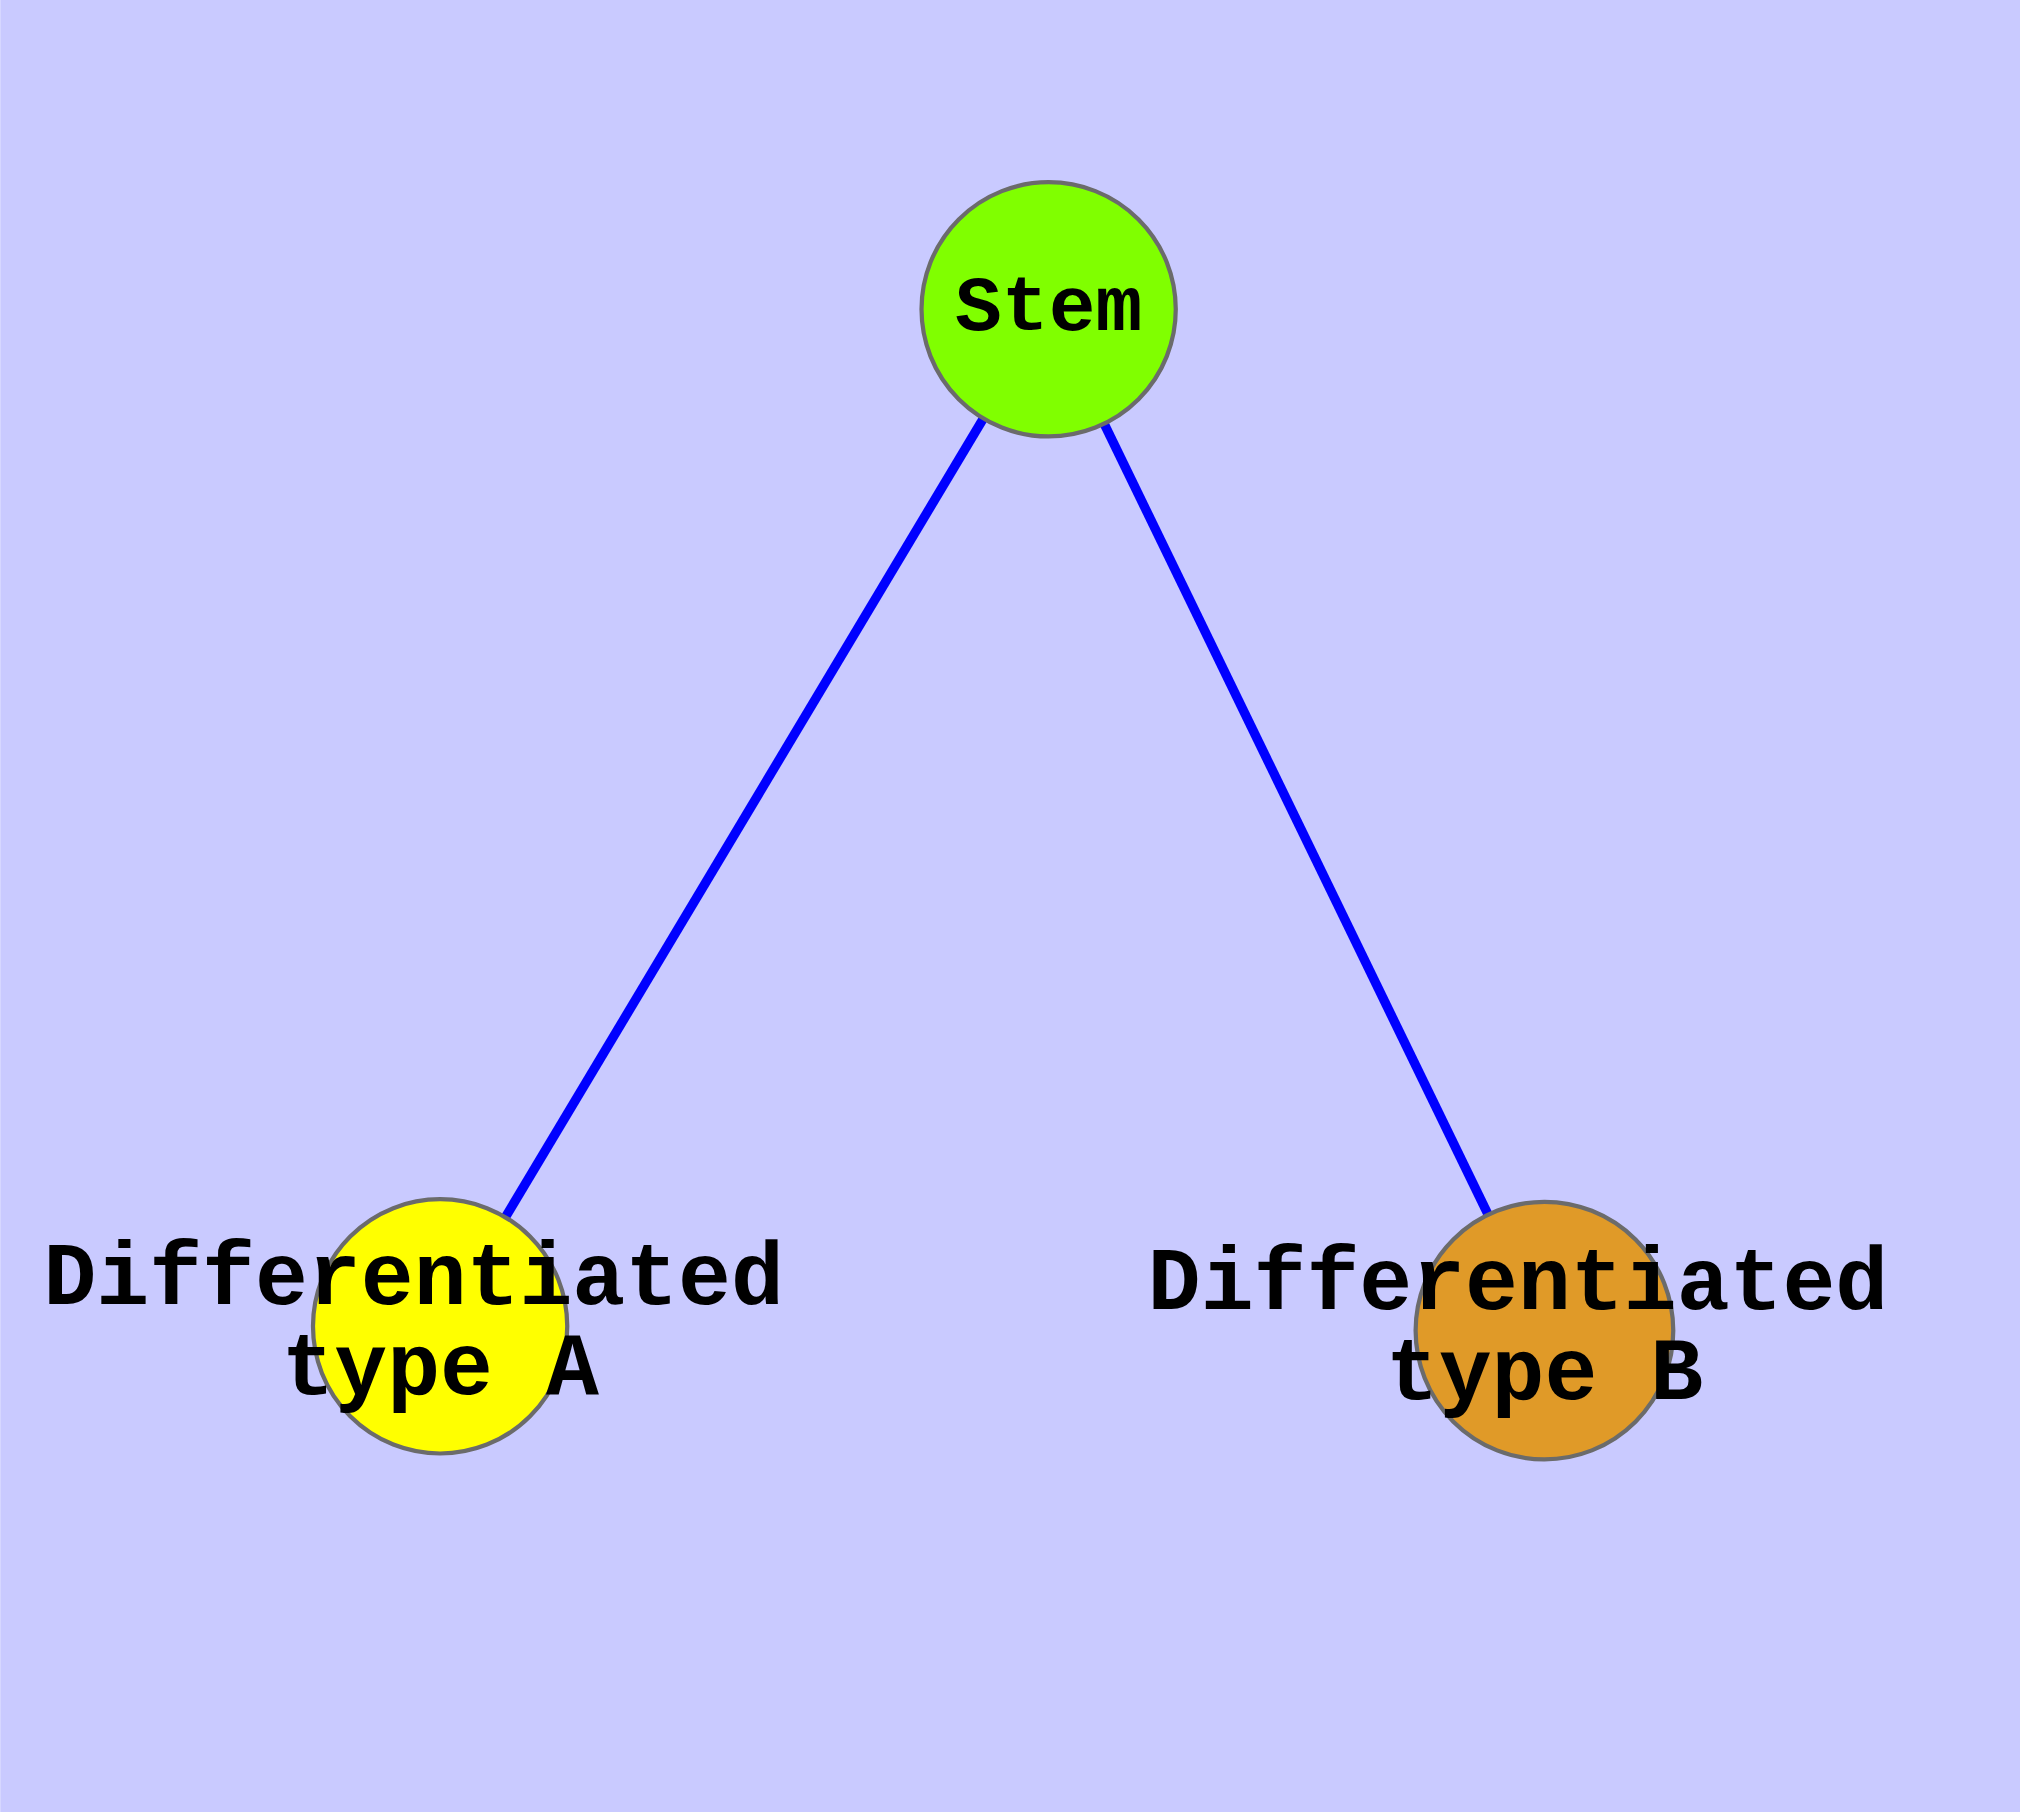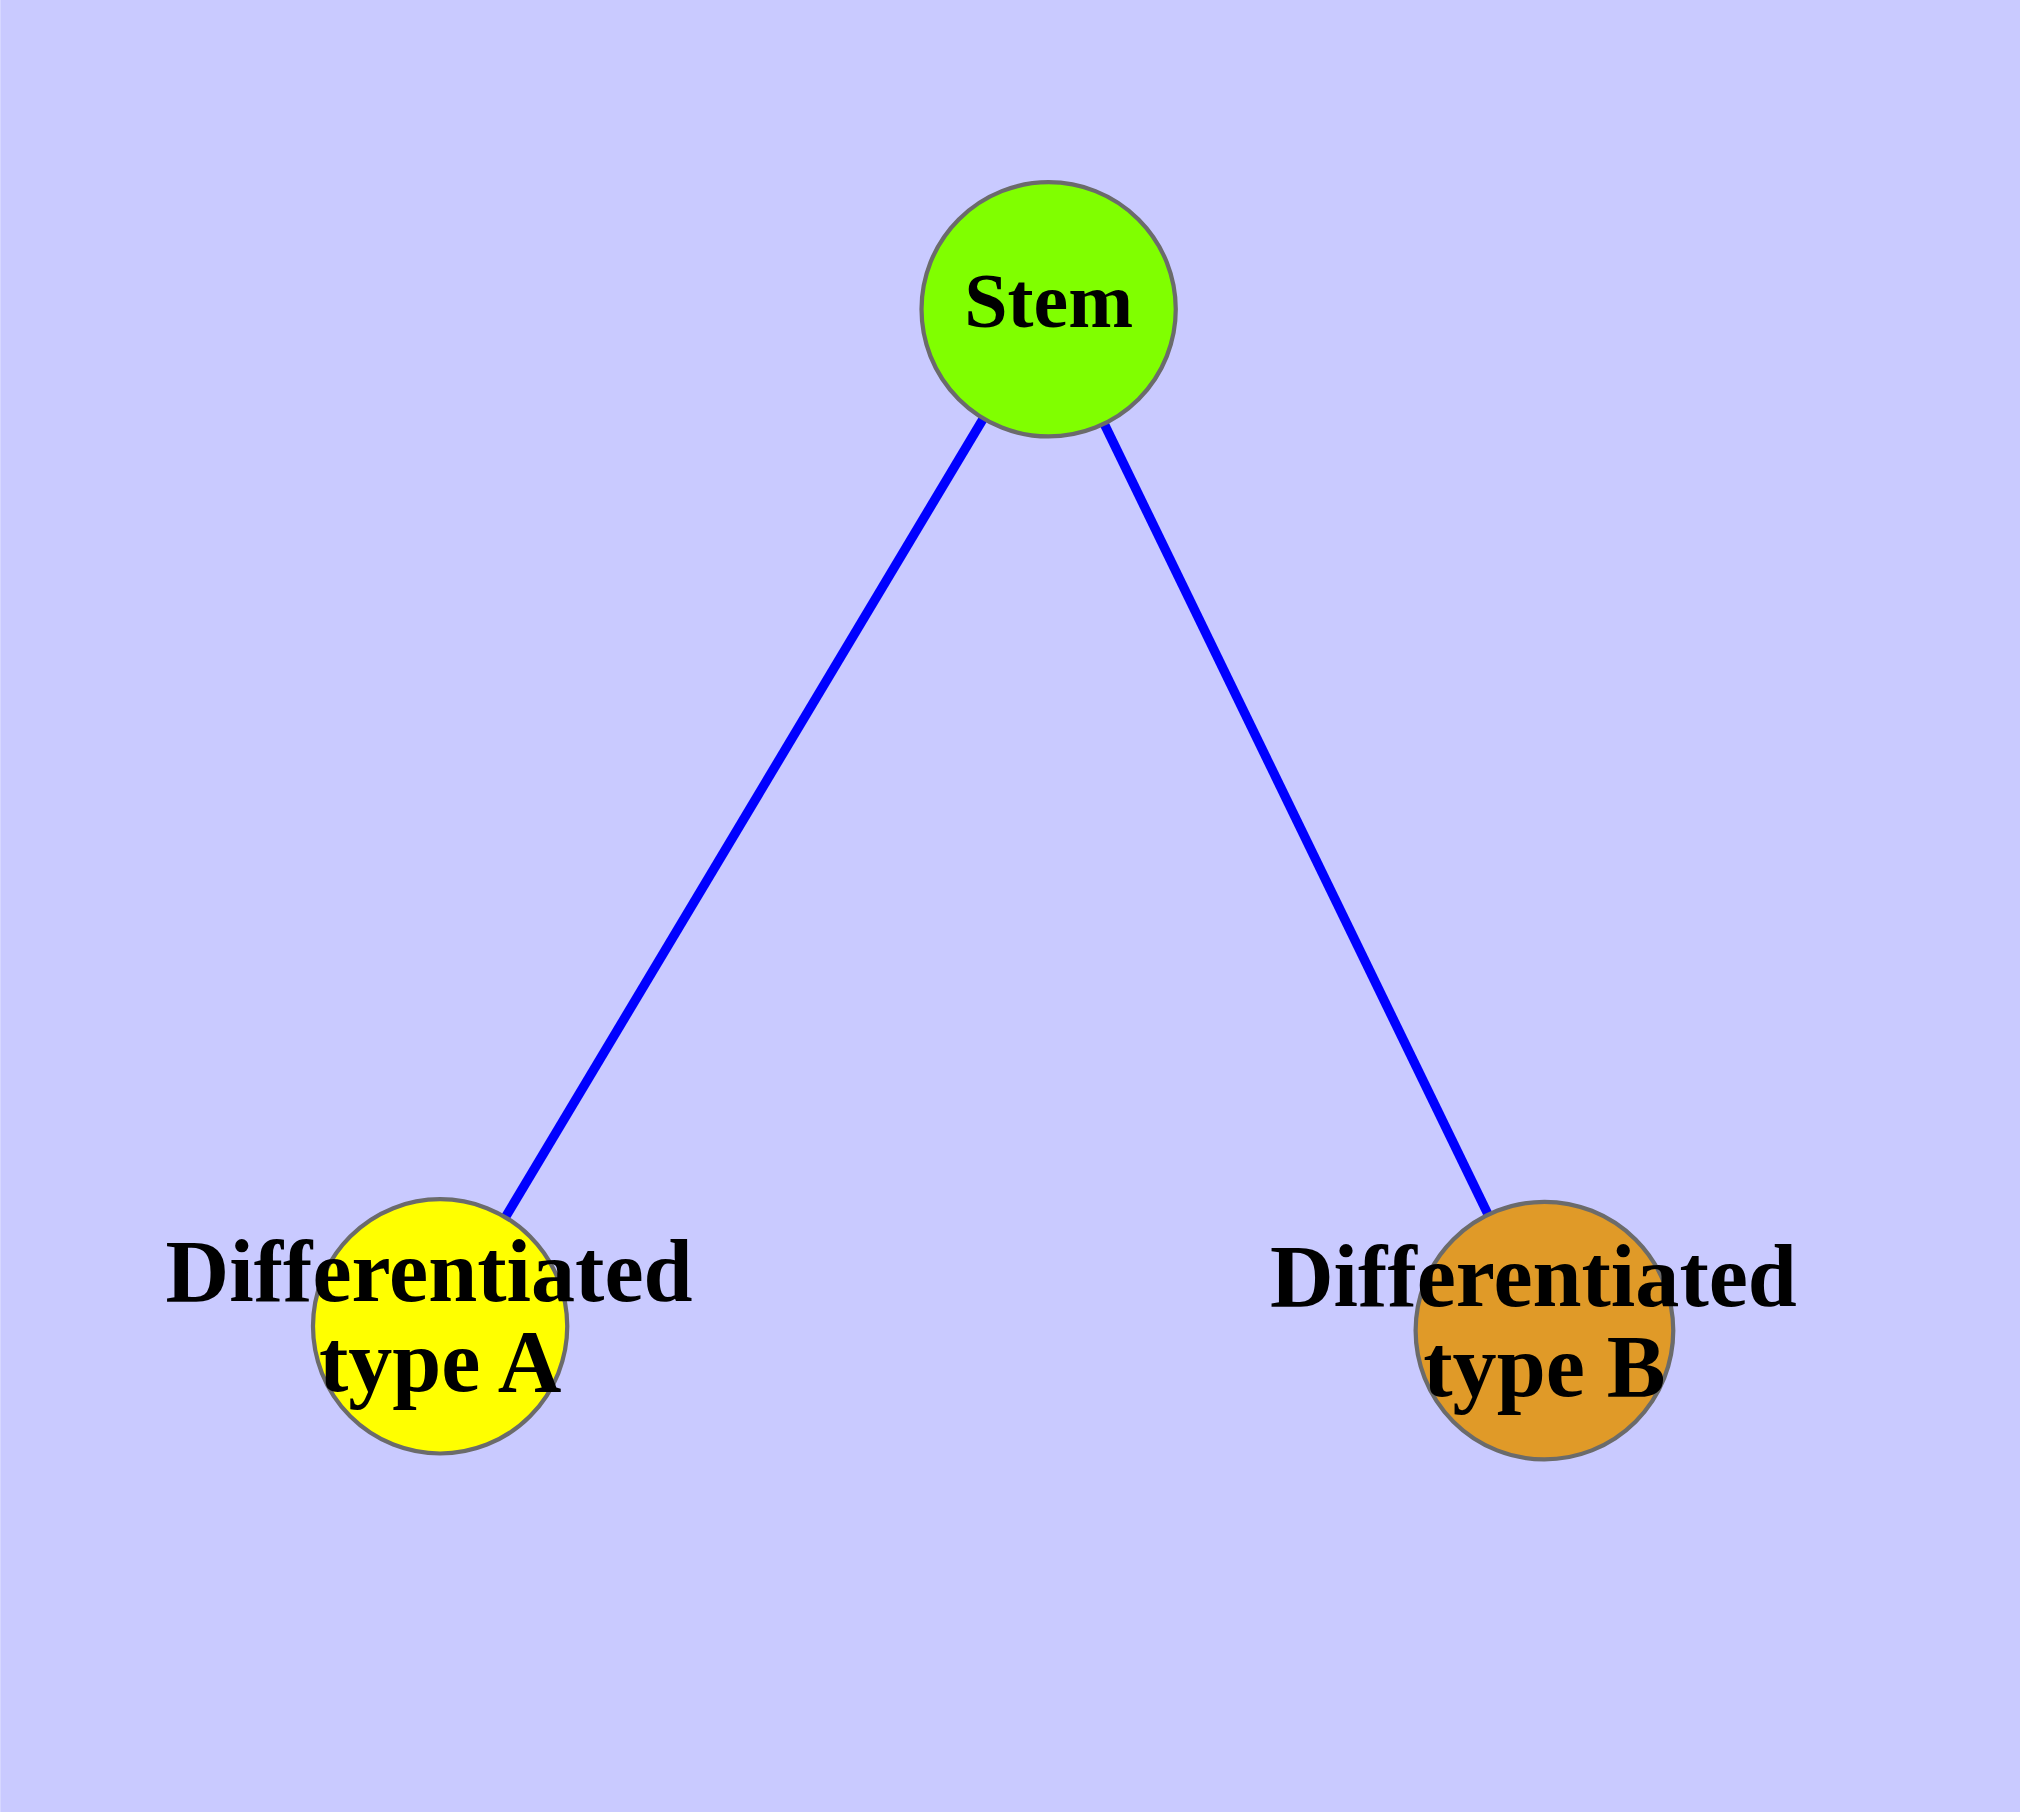--- a/index.html
+++ b/index.html
@@ -6,21 +6,21 @@
   html, body {
     margin: 0;
     padding: 0;
     background: #ffffff;
   }
   #stage {
     position: relative;
     width: 2021px;
     height: 1812px;
     overflow: hidden;
-    font-family: Liberation Serif, serif;
+    font-family: Liberation Mono, monospace;
   }
   #canvas {
     position: absolute;
     inset: 0;
     width: 2021px;
     height: 1812px;
     display: block;
   }
   .node-label {
     font-weight: bold;

